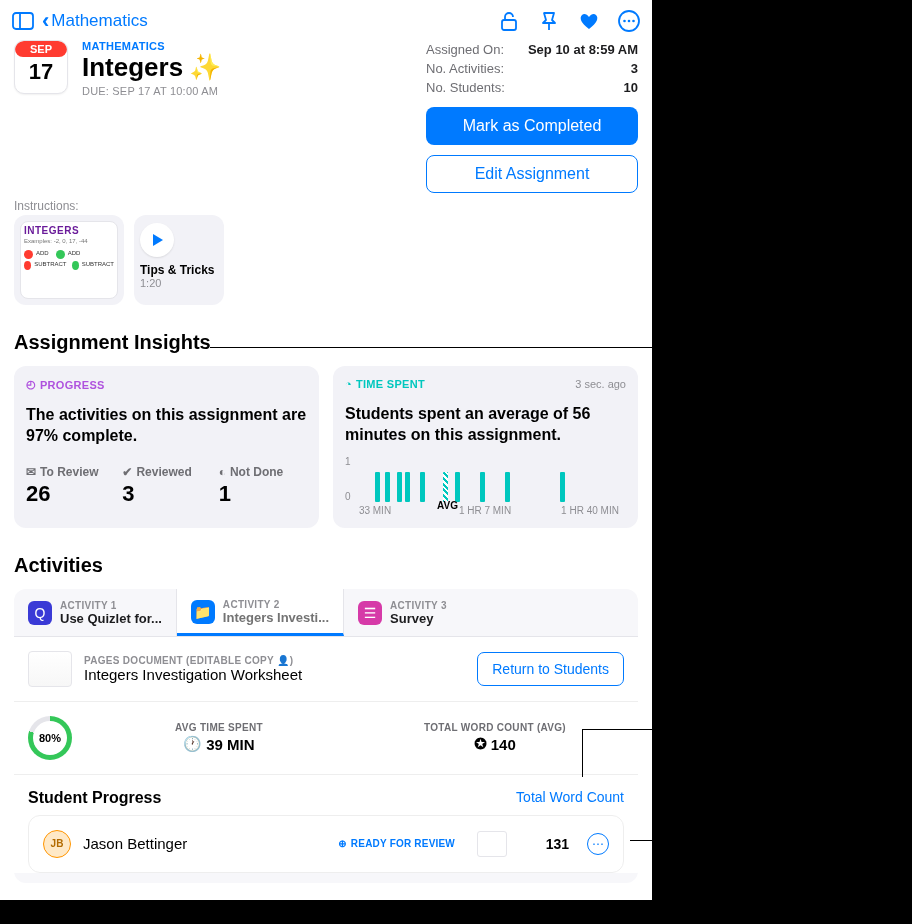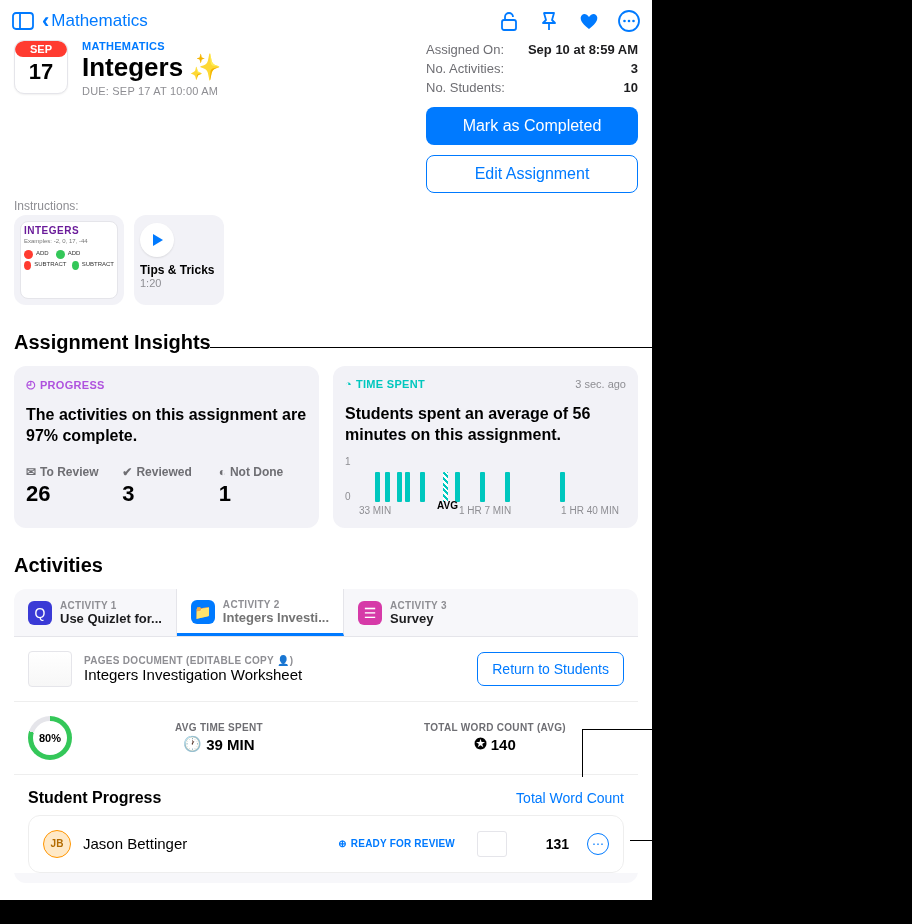--- a/index.html
+++ b/index.html
@@ -85,21 +85,21 @@
 .return-btn { border:1.5px solid #007aff; color:#007aff; background:#fff; border-radius:7px; padding:8px 14px; font-size:14px; }
 
 .avg-row { display:flex; align-items:center; padding:14px; gap:18px; border-bottom:1px solid #eee; }
 .pct-ring { width:44px; height:44px; border-radius:50%; position:relative; background:conic-gradient(#34c759 0 288deg, #e5e5ea 288deg 360deg); display:flex;align-items:center;justify-content:center; }
 .pct-ring::after { content:''; position:absolute; inset:5px; background:#fff; border-radius:50%; }
 .pct-txt { position:relative; z-index:1; font-size:11px; font-weight:700; }
 .avg-col { flex:1; text-align:center; }
 .avg-lbl2 { font-size:10px; color:#6e6e73; font-weight:700; letter-spacing:.3px; }
 .avg-val2 { font-size:15px; font-weight:800; display:flex; justify-content:center; align-items:center; gap:4px; margin-top:2px; }
 
-.sp-header { display:flex; justify-content:space-between; align-items:center; padding:14px 14px 8px; }
+.sp-header { display:flex; justify-content:space-between; padding:14px 14px 8px; }
 .sp-title { font-size:16px; font-weight:800; }
 .sp-link { color:#007aff; font-size:14px; }
 
 .student-card { margin:0 14px 10px; background:#fff; border:1px solid #eee; border-radius:12px; }
 .stu-row { display:flex; align-items:center; padding:14px; gap:12px; border-bottom:1px solid #f0f0f0; }
 .stu-row:last-child { border-bottom:none; }
 .avatar { width:28px; height:28px; border-radius:50%; display:flex;align-items:center;justify-content:center; font-size:10px; font-weight:700; }
 .av-jb { background:#ffe9c7; border:1.5px solid #ff9500; color:#b36b00; }
 .stu-name { flex:1; font-size:15px; font-weight:500; }
 .stu-status { font-size:10px; font-weight:800; letter-spacing:.2px; display:flex; align-items:center; gap:4px; }

